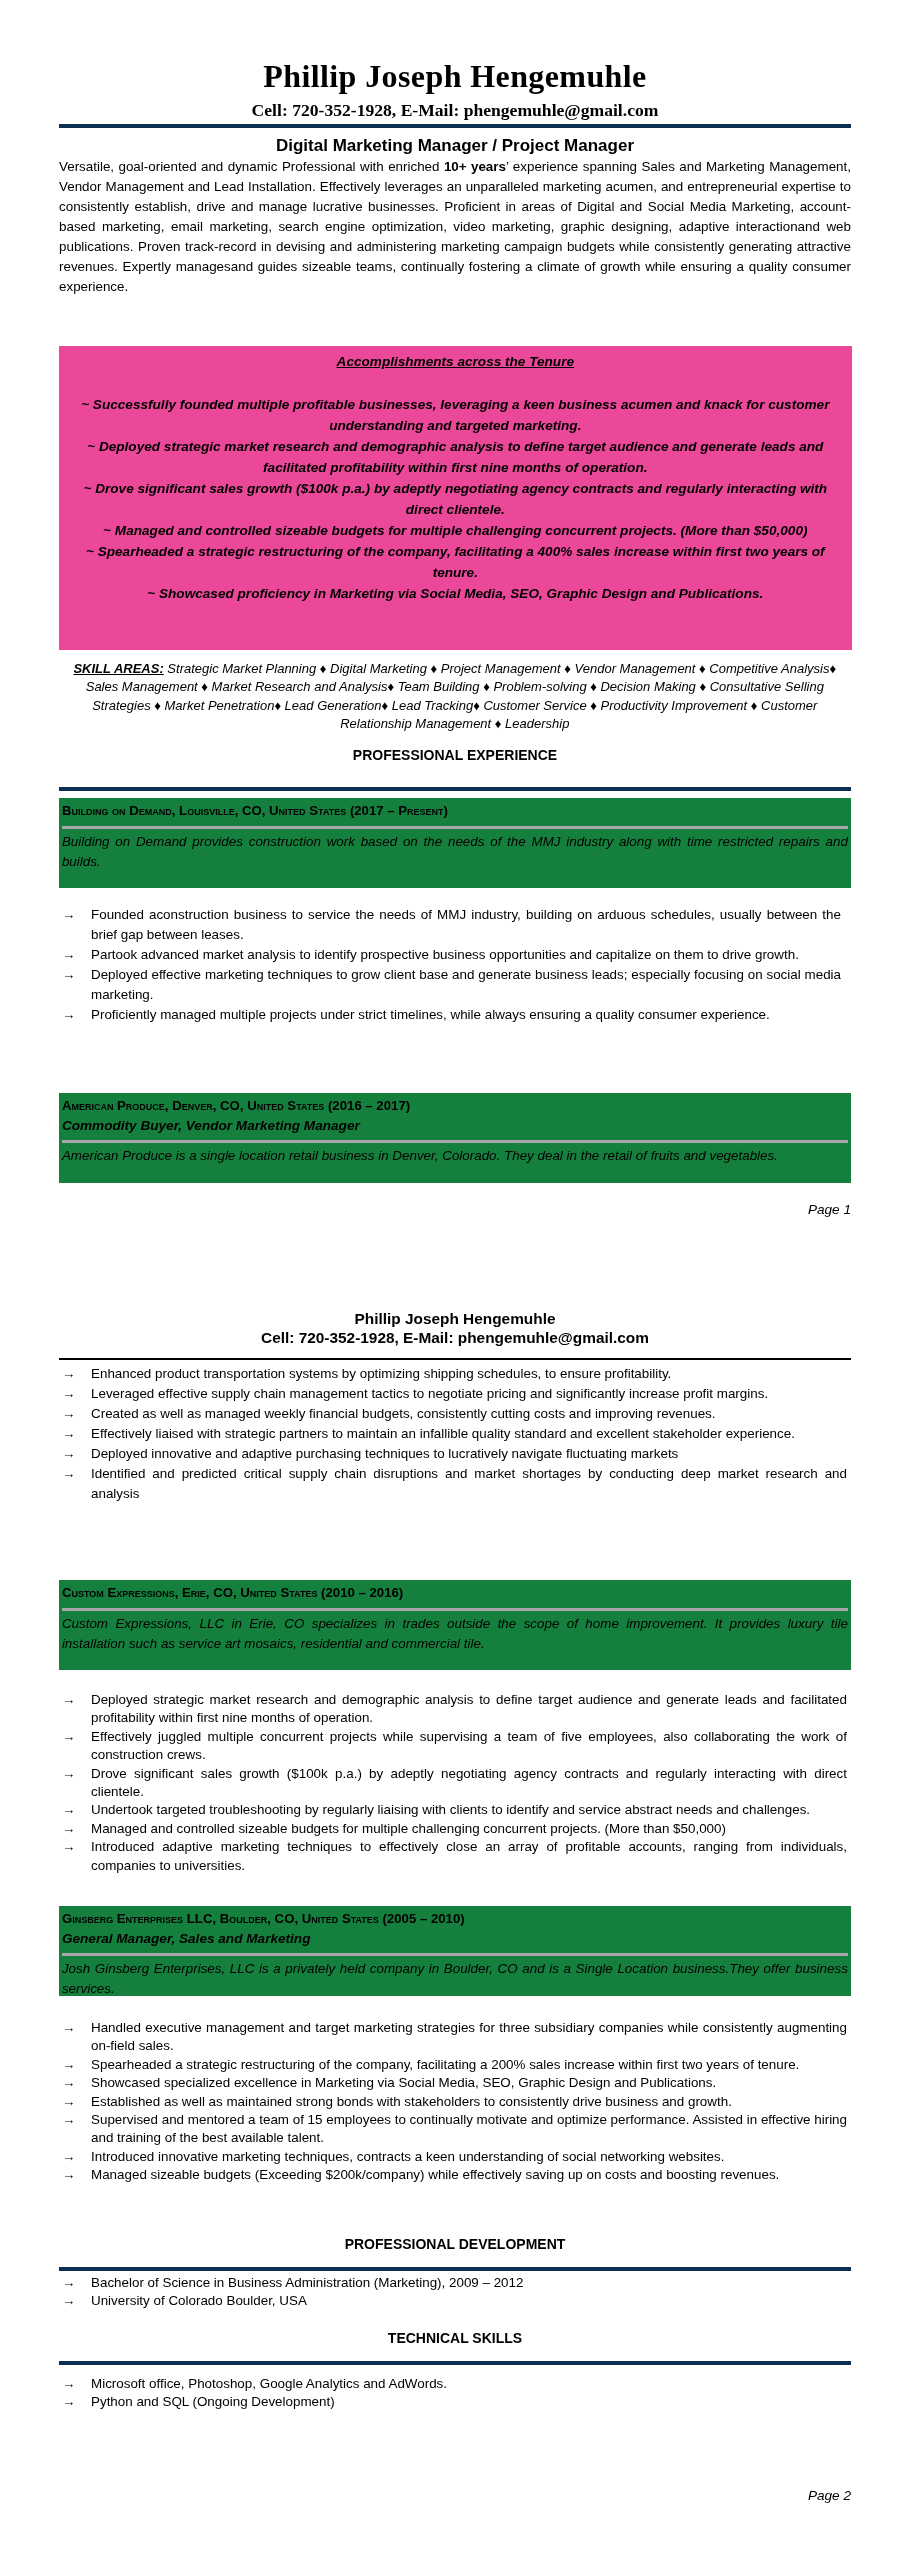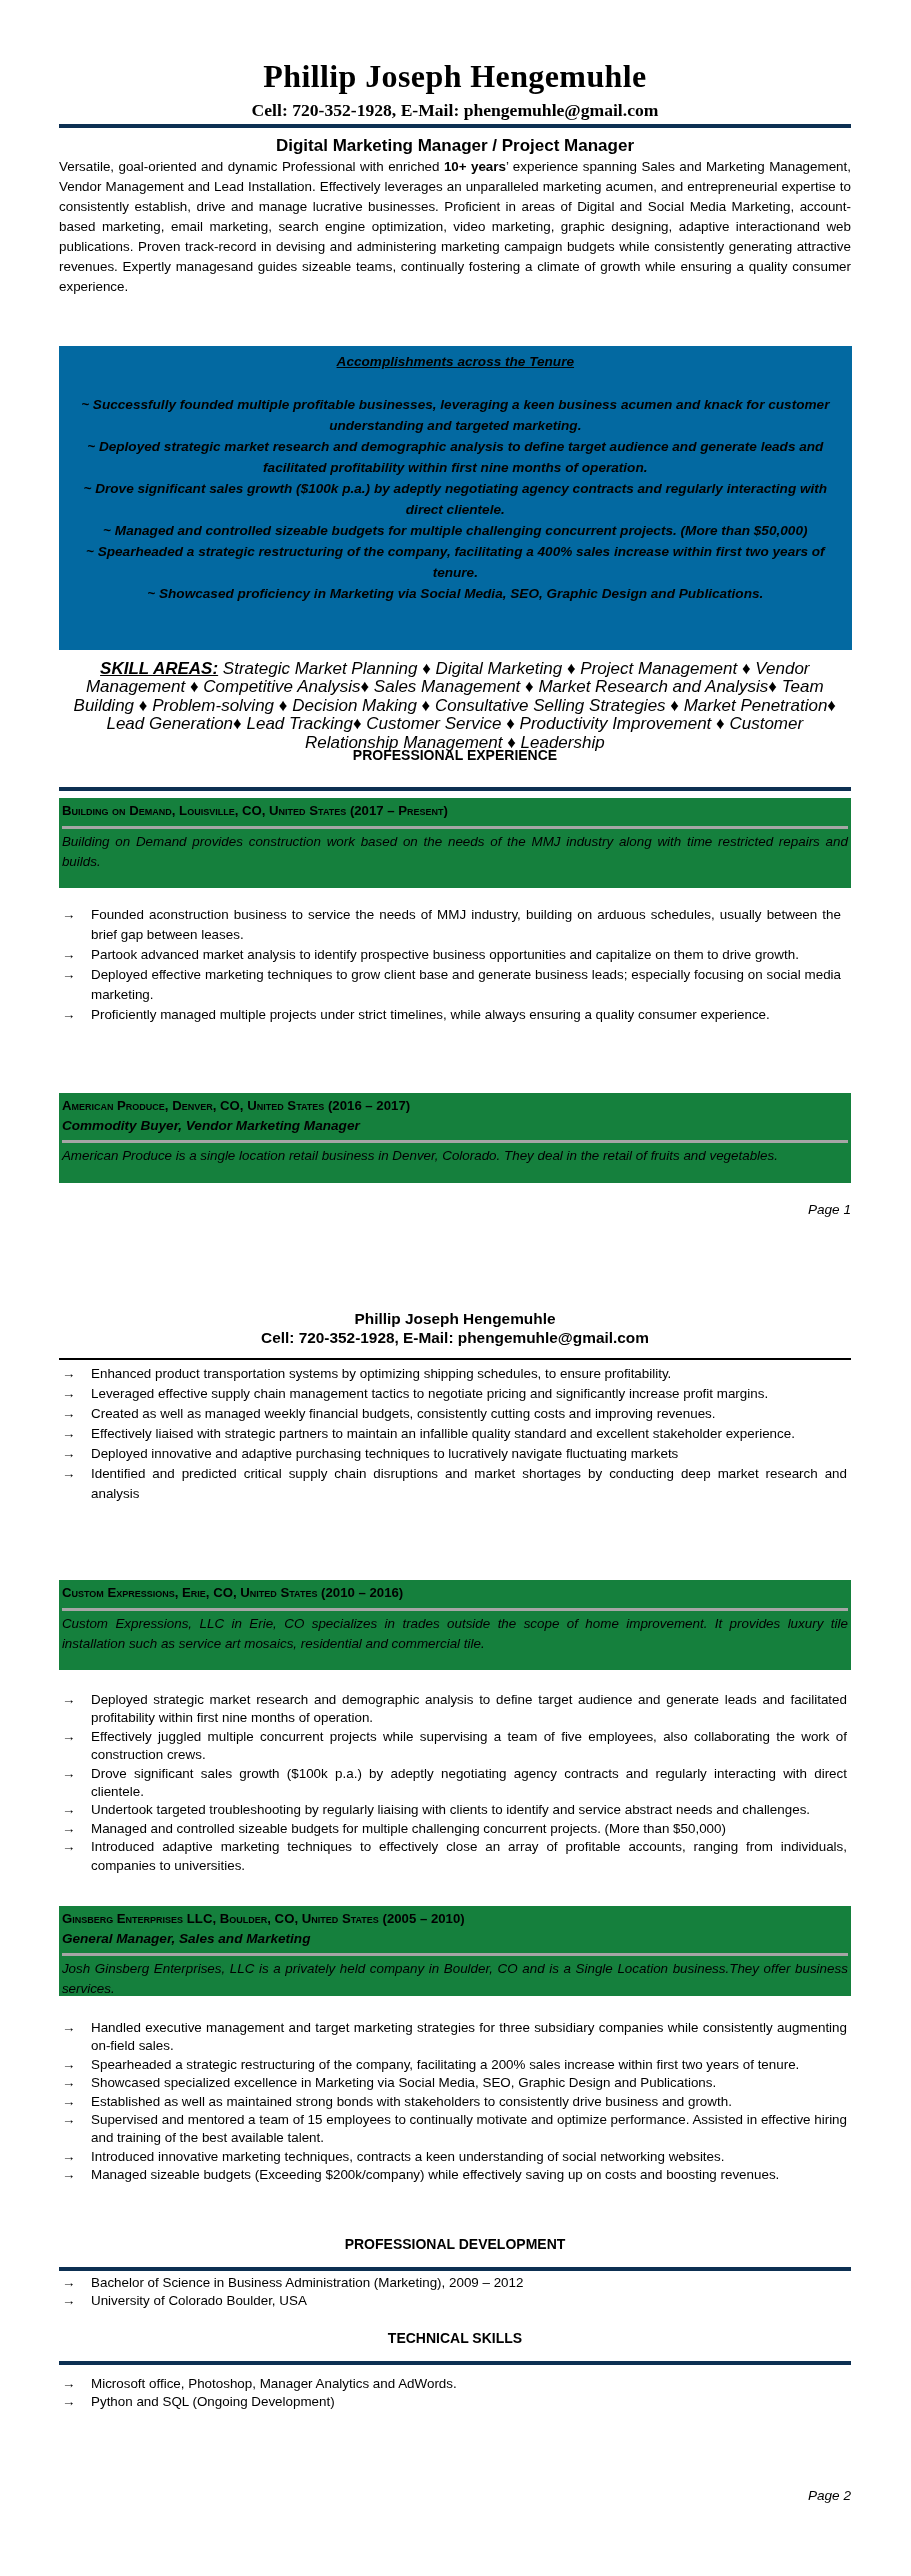--- a/index.html
+++ b/index.html
@@ -6,24 +6,24 @@
   body { width:911px; height:2576px; position:relative; overflow:hidden; color:#000; font-family:"Liberation Sans", sans-serif; }
   .page { position:absolute; left:0; width:911px; }
   .content { position:absolute; left:59px; width:792px; }
   .name-serif { font-family:"Liberation Serif", serif; font-weight:bold; font-size:32px; text-align:center; letter-spacing:0.4px; line-height:38px; }
   .contact-serif { font-family:"Liberation Serif", serif; font-weight:bold; font-size:17.6px; text-align:center; line-height:22px; }
   .rule-thick { height:3.7px; background:#0d3052; }
   .rule-thin { height:1.5px; background:#000; }
   .headline { font-weight:bold; font-size:17px; text-align:center; line-height:22px; }
   .summary { font-size:13.4px; line-height:20px; text-align:justify; }
   .summary b { font-weight:bold; }
-  .accbox { background:#0369a1; padding:5.9px 11.8px 10.3px 11.8px; }
+  .accbox { background:#ec4899; padding:5.9px 11.8px 10.3px 11.8px; }
   .acc-title { font-style:italic; font-weight:bold; text-decoration:underline; text-align:center; font-size:13.6px; line-height:20.6px; margin-bottom:22px; }
   .acc-item { font-style:italic; font-weight:bold; text-align:center; font-size:13.6px; line-height:21px; }
-  .skills { font-style:italic; text-align:center; font-size:17px; line-height:18.4px; padding:0 10.3px; }
+  .skills { font-style:italic; text-align:center; font-size:13px; line-height:18.4px; padding:0 10.3px; }
   .skills .lbl { font-weight:bold; text-decoration:underline; }
   .section-title { font-weight:bold; font-size:14px; text-align:center; line-height:19px; }
   .jobbox { background:#15803d; padding:2.9px 2.9px 4.4px 2.9px; }
   .job-company { font-weight:bold; font-size:13.2px; line-height:20.6px; font-variant:small-caps; }
   .job-role { font-weight:bold; font-style:italic; font-size:13.6px; line-height:19px; }
   .job-sep { height:2.9px; background:#a6a6a6; margin:4.4px 0 2.9px 0; }
   .job-desc { font-style:italic; font-size:13.4px; line-height:20px; text-align:justify; }
   ul.arrows { list-style:none; margin:0; padding:0; }
   ul.arrows li { position:relative; padding-left:32px; font-size:13.4px; text-align:justify; }
   ul.arrows li .arr { position:absolute; left:2.9px; top:0; }
@@ -145,19 +145,19 @@
   <div class="content section-title" style="top:2235px;">PROFESSIONAL DEVELOPMENT</div>
   <div class="content rule-thick" style="top:2267px;"></div>
   <ul class="content arrows lh-tight" style="top:2274px;width:788px;">
     <li><span class="arr">→</span><span>Bachelor of Science in Business Administration (Marketing), 2009 – 2012</span></li>
     <li><span class="arr">→</span><span>University of Colorado Boulder, USA</span></li>
   </ul>
 
   <div class="content section-title" style="top:2329px;">TECHNICAL SKILLS</div>
   <div class="content rule-thick" style="top:2361px;"></div>
   <ul class="content arrows lh-tight" style="top:2375px;width:788px;">
-    <li><span class="arr">→</span><span>Microsoft office, Photoshop, Manager Analytics and AdWords.</span></li>
+    <li><span class="arr">→</span><span>Microsoft office, Photoshop, Google Analytics and AdWords.</span></li>
     <li><span class="arr">→</span><span>Python and SQL (Ongoing Development)</span></li>
   </ul>
 
   <div class="pagenum" style="top:2488px;">Page 2</div>
 </div>
 
 
 </body></html>

